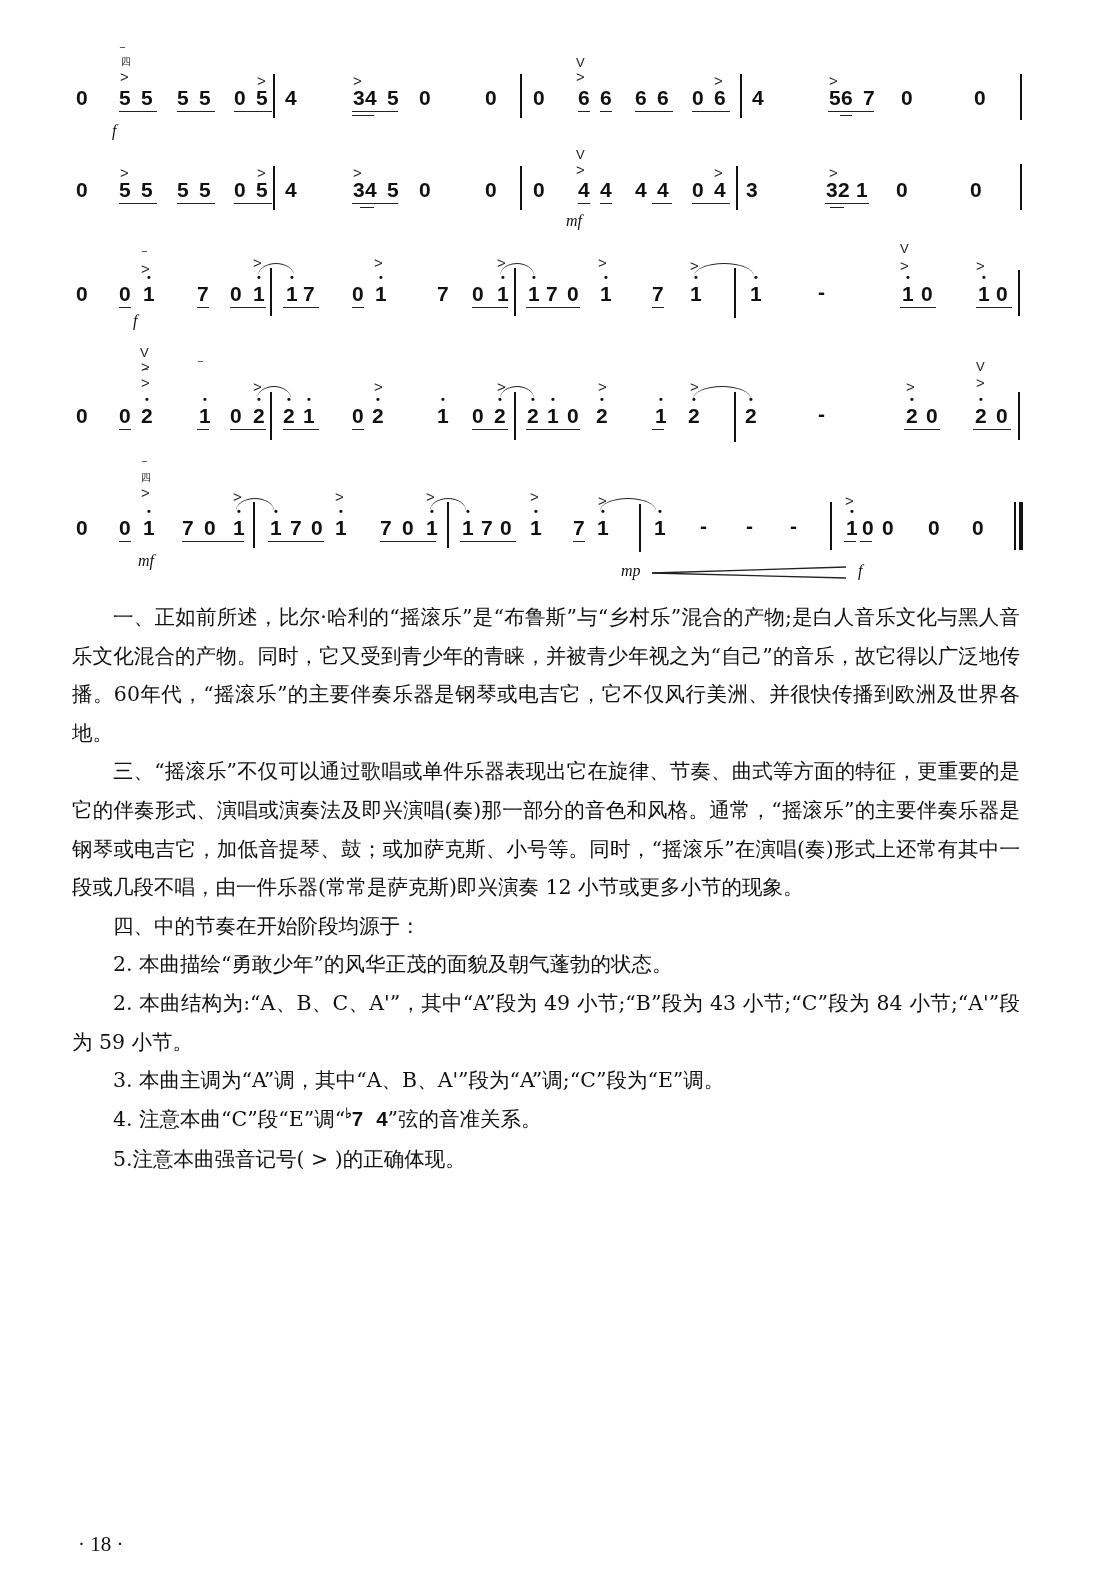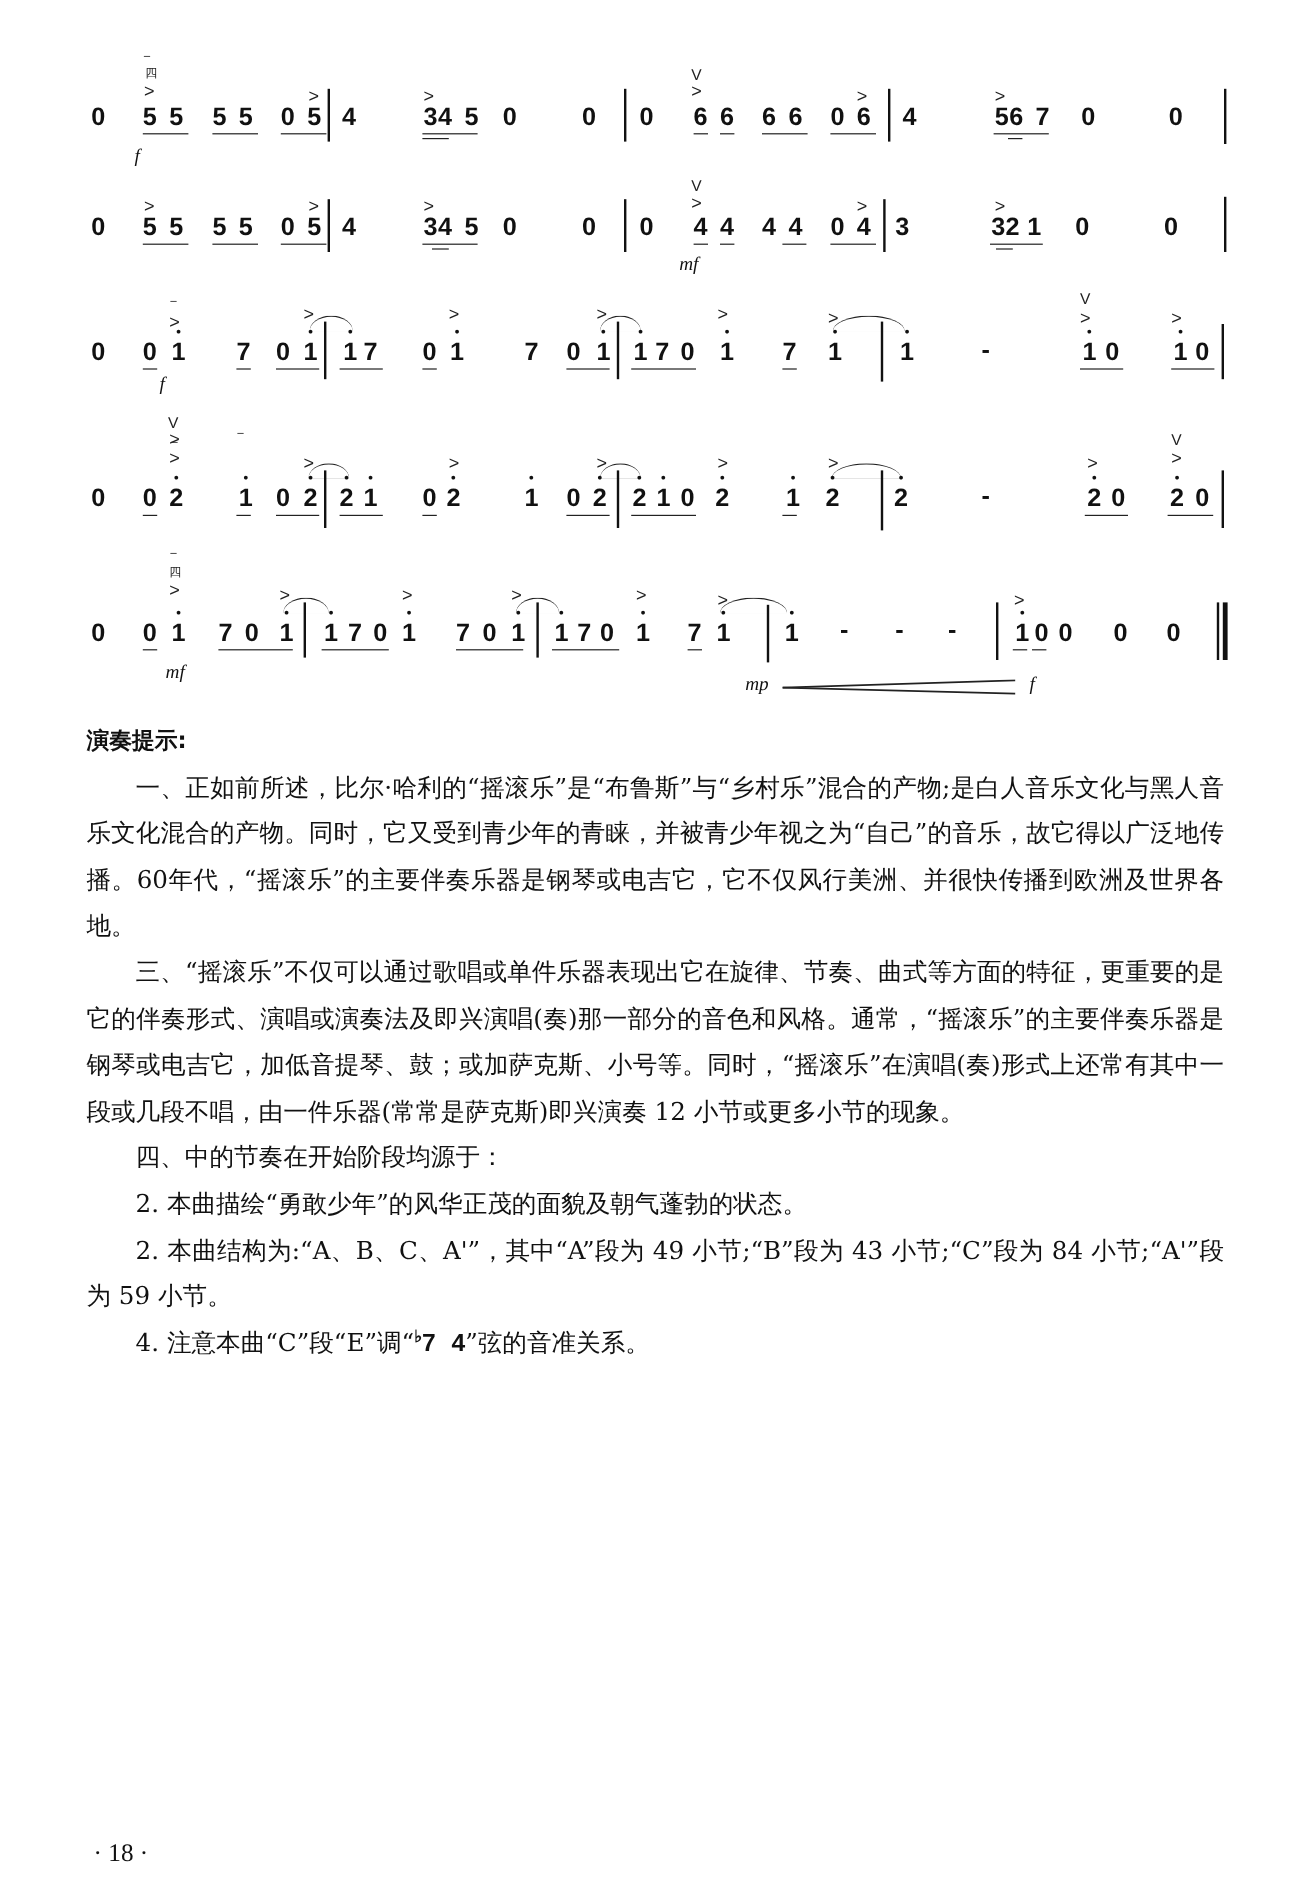--- a/index.html
+++ b/index.html
@@ -311,24 +311,25 @@
     <span class="dyn" style="left:621px;top:562px;">mp</span>
     <svg class="hairpin" style="left:652px;top:566px;" width="196" height="14" viewBox="0 0 196 14">
       <line x1="0" y1="7" x2="194" y2="1" stroke="#222" stroke-width="1.3"></line>
       <line x1="0" y1="7" x2="194" y2="12" stroke="#222" stroke-width="1.3"></line>
     </svg>
     <span class="dyn" style="left:858px;top:562px;">f</span>
   </div>
 </div>
 
 <div class="text">
-  <p class="h">演奏提示:</p>
   <p class="ind">一、正如前所述，比尔·哈利的“摇滚乐”是“布鲁斯”与“乡村乐”混合的产物;是白人音乐文化与黑人音乐文化混合的产物。同时，它又受到青少年的青睐，并被青少年视之为“自己”的音乐，故它得以广泛地传播。60年代，“摇滚乐”的主要伴奏乐器是钢琴或电吉它，它不仅风行美洲、并很快传播到欧洲及世界各地。</p>
   <p class="ind">三、“摇滚乐”不仅可以通过歌唱或单件乐器表现出它在旋律、节奏、曲式等方面的特征，更重要的是它的伴奏形式、演唱或演奏法及即兴演唱(奏)那一部分的音色和风格。通常，“摇滚乐”的主要伴奏乐器是钢琴或电吉它，加低音提琴、鼓；或加萨克斯、小号等。同时，“摇滚乐”在演唱(奏)形式上还常有其中一段或几段不唱，由一件乐器(常常是萨克斯)即兴演奏 12 小节或更多小节的现象。</p>
   <p class="ind">四、中的节奏在开始阶段均源于：</p>
   <p class="ind">2. 本曲描绘“勇敢少年”的风华正茂的面貌及朝气蓬勃的状态。</p>
   <p class="ind">2. 本曲结构为:“A、B、C、A'”，其中“A”段为 49 小节;“B”段为 43 小节;“C”段为 84 小节;“A'”段为 59 小节。</p>
+  <p class="ind">3. 本曲主调为“A”调，其中“A、B、A'”段为“A”调;“C”段为“E”调。</p>
   <p class="ind">
     <span>4. 注意本曲“C”段“E”调“</span><span class="flat7" style="font-size:14px;top:-8px;">♭</span><span class="flat7">7</span>&nbsp;&nbsp;<span class="flat7">4</span><span>”弦的音准关系。</span>
   </p>
+  <p class="ind">5.注意本曲强音记号( &gt; )的正确体现。</p>
 </div>
 
 <div class="pnum">· 18 ·</div>
 
 </body></html>

